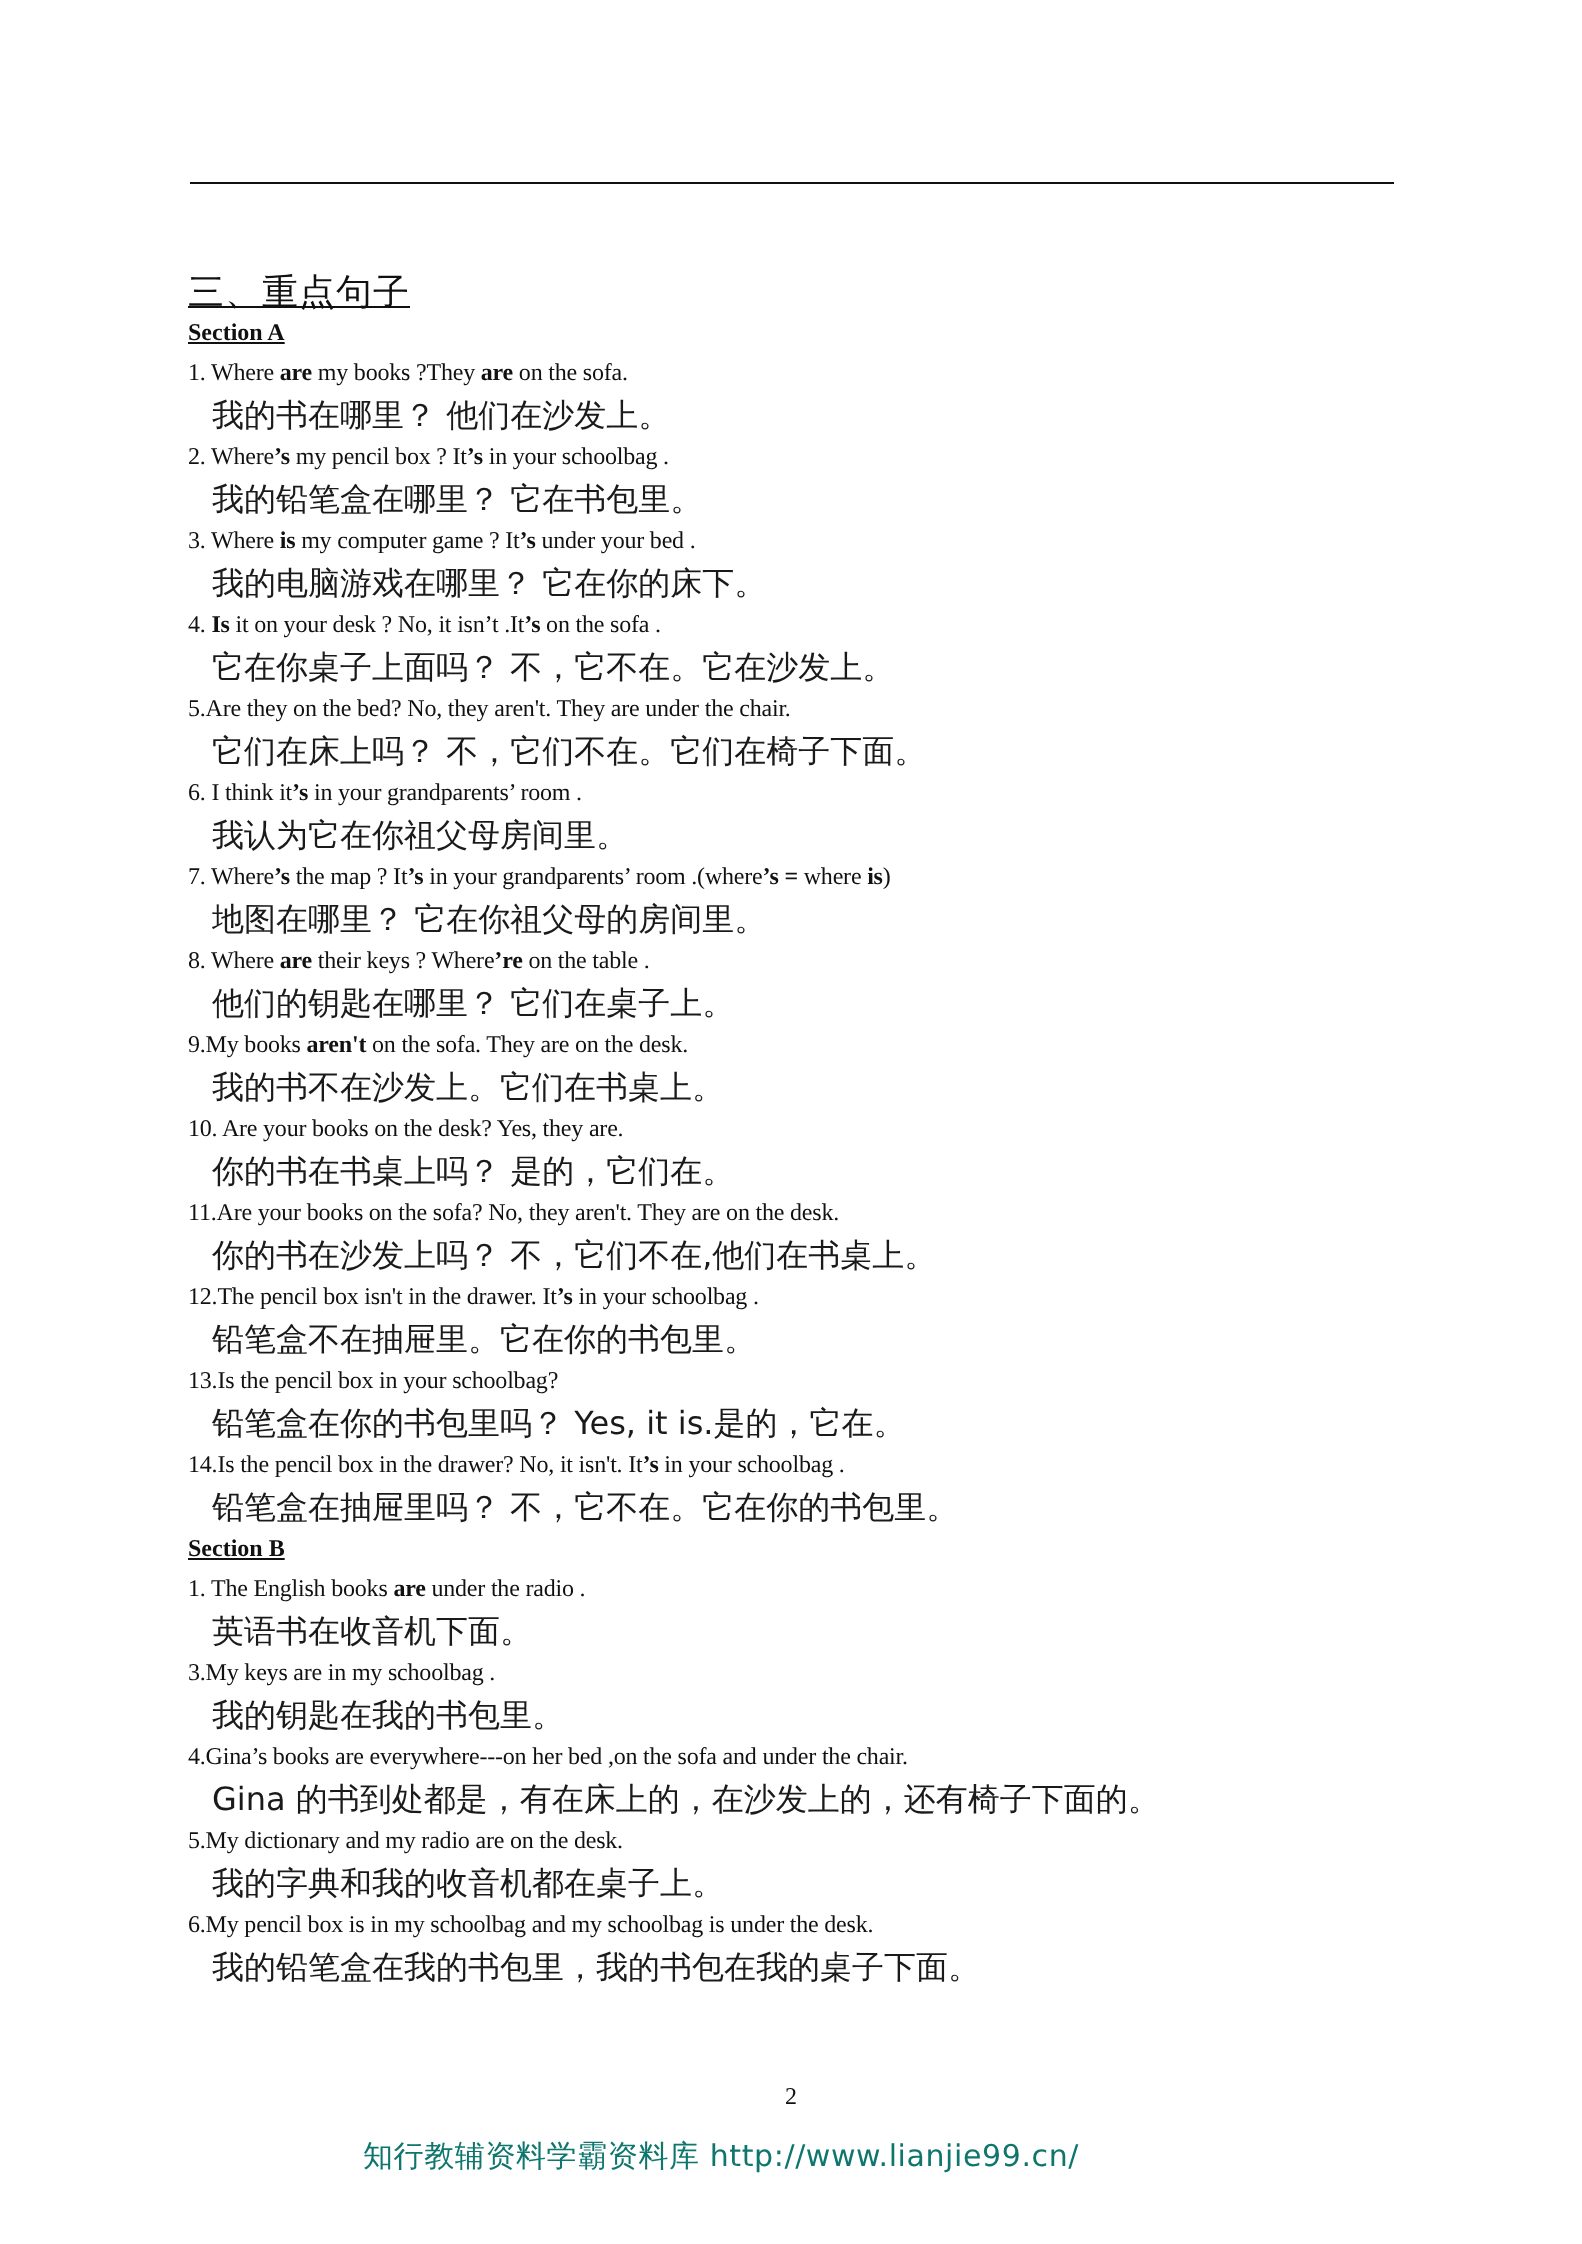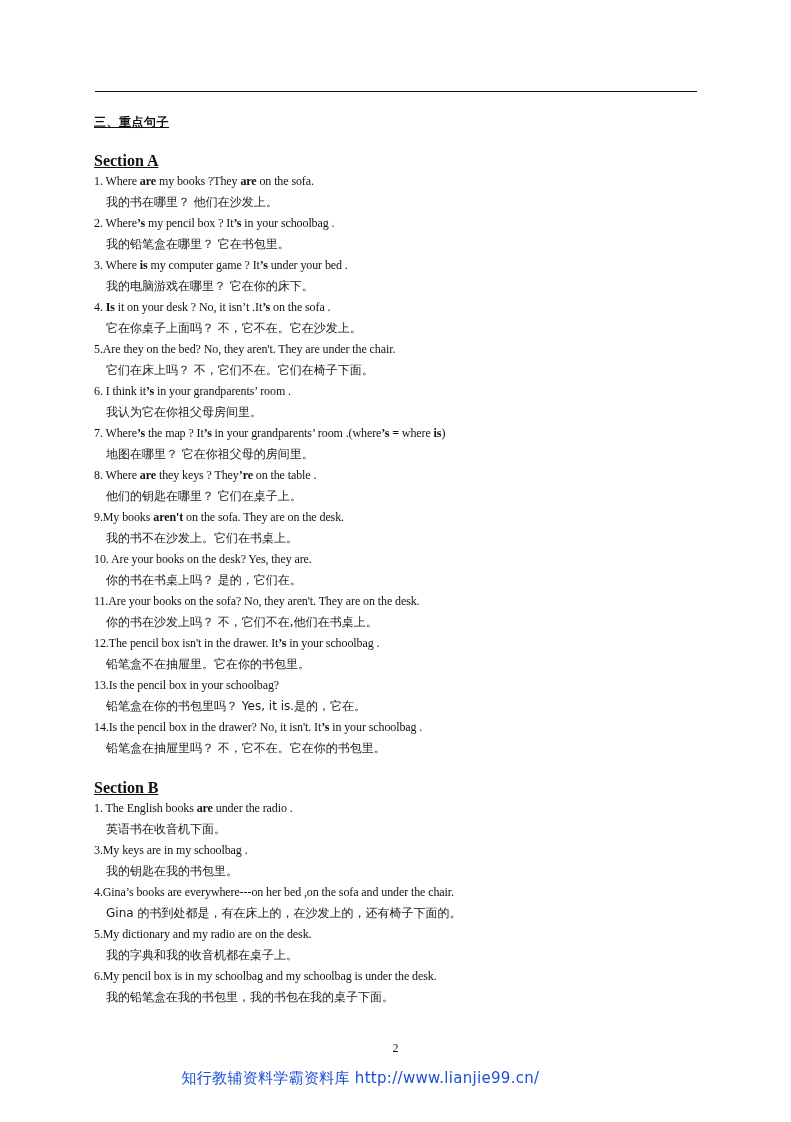--- a/index.html
+++ b/index.html
@@ -1,30 +1,30 @@
 <!DOCTYPE html>
 <html><head>
 <meta charset="utf-8">
 <style>
   html, body { margin: 0; padding: 0; background: #ffffff; }
   body { width: 791px; height: 1122px; position: relative; overflow: hidden;
          font-family: "Liberation Serif", "DejaVu Serif", serif; color: #111; }
   .rule { position: absolute; left: 95px; top: 91px; width: 602px; height: 0; border-top: 1.3px solid #111; }
   .content { position: absolute; left: 94px; top: 113px; width: 620px; }
-  .heading { font-family: "DejaVu Sans", sans-serif; font-weight: bold; font-size: 12px;
-             text-decoration: underline; height: 19px; line-height: 19px; letter-spacing: 0.5px; }
-  .section { font-weight: bold; font-size: 16px; text-decoration: underline; height: 20px; line-height: 20px; margin-top: 19px; }
+  .heading { font-family: "DejaVu Sans", sans-serif; font-weight: normal; font-size: 18px;
+             text-decoration: underline; height: 19px; line-height: 19px; letter-spacing: 0.5px; margin-top: 24px; }
+  .section { font-weight: bold; font-size: 12px; text-decoration: underline; height: 20px; line-height: 20px; }
   .en { font-size: 12px; height: 21px; line-height: 21px; white-space: nowrap; letter-spacing: -0.1px; }
-  .zh { font-family: "DejaVu Sans", sans-serif; font-size: 12px; height: 21px; line-height: 21px;
+  .zh { font-family: "DejaVu Sans", sans-serif; font-size: 16px; height: 21px; line-height: 21px;
         padding-left: 12px; white-space: nowrap; color: #1a1a1a; }
   .en b { font-weight: bold; }
   .page-num { position: absolute; top: 1041px; left: 0; width: 791px; text-align: center;
               font-size: 12px; }
   .footer { position: absolute; top: 1069px; left: 0; width: 721px; text-align: center;
-            font-family: "DejaVu Sans", sans-serif; font-size: 15px; color: #1d4ed8; letter-spacing: 0.3px; }
+            font-family: "DejaVu Sans", sans-serif; font-size: 15px; color: #0f766e; letter-spacing: 0.3px; }
 </style>
 </head>
 <body>
 
 <div class="rule"></div>
 
 <div class="content">
   <div class="heading">三、重点句子</div>
   <div id="sections">
       <div class="section">Section A</div>
@@ -35,21 +35,21 @@
       <div class="en"><span>3. Where </span><b>is</b><span> my computer game ? It</span><b>’s</b><span> under your bed .</span></div>
       <div class="zh">我的电脑游戏在哪里？ 它在你的床下。</div>
       <div class="en"><span>4. </span><b>Is</b><span> it on your desk ? No, it isn’t .It</span><b>’s</b><span> on the sofa .</span></div>
       <div class="zh">它在你桌子上面吗？ 不，它不在。它在沙发上。</div>
       <div class="en"><span>5.Are they on the bed? No, they aren't. They are under the chair.</span></div>
       <div class="zh">它们在床上吗？ 不，它们不在。它们在椅子下面。</div>
       <div class="en"><span>6.  I think it</span><b>’s</b><span> in your grandparents’ room .</span></div>
       <div class="zh">我认为它在你祖父母房间里。</div>
       <div class="en"><span>7. Where</span><b>’s</b><span> the map ? It</span><b>’s</b><span> in your grandparents’ room .(where</span><b>’s =</b><span> where </span><b>is</b><span>)</span></div>
       <div class="zh">地图在哪里？ 它在你祖父母的房间里。</div>
-      <div class="en"><span>8. Where </span><b>are</b><span> they keys ?     They</span><b>’re</b><span> on the table .</span></div>
+      <div class="en"><span>8. Where </span><b>are</b><span> their keys ?     Where</span><b>’re</b><span> on the table .</span></div>
       <div class="zh">他们的钥匙在哪里？ 它们在桌子上。</div>
       <div class="en"><span>9.My books </span><b>aren't</b><span> on the sofa. They are on the desk.</span></div>
       <div class="zh">我的书不在沙发上。它们在书桌上。</div>
       <div class="en"><span>10. Are your books on the desk? Yes, they are.</span></div>
       <div class="zh">你的书在书桌上吗？ 是的，它们在。</div>
       <div class="en"><span>11.Are your books on the sofa? No, they aren't. They are on the desk.</span></div>
       <div class="zh">你的书在沙发上吗？ 不，它们不在,他们在书桌上。</div>
       <div class="en"><span>12.The pencil box isn't in the drawer. It</span><b>’s</b><span> in your schoolbag .</span></div>
       <div class="zh">铅笔盒不在抽屉里。它在你的书包里。</div>
       <div class="en"><span>13.Is the pencil box in your schoolbag?</span></div>

